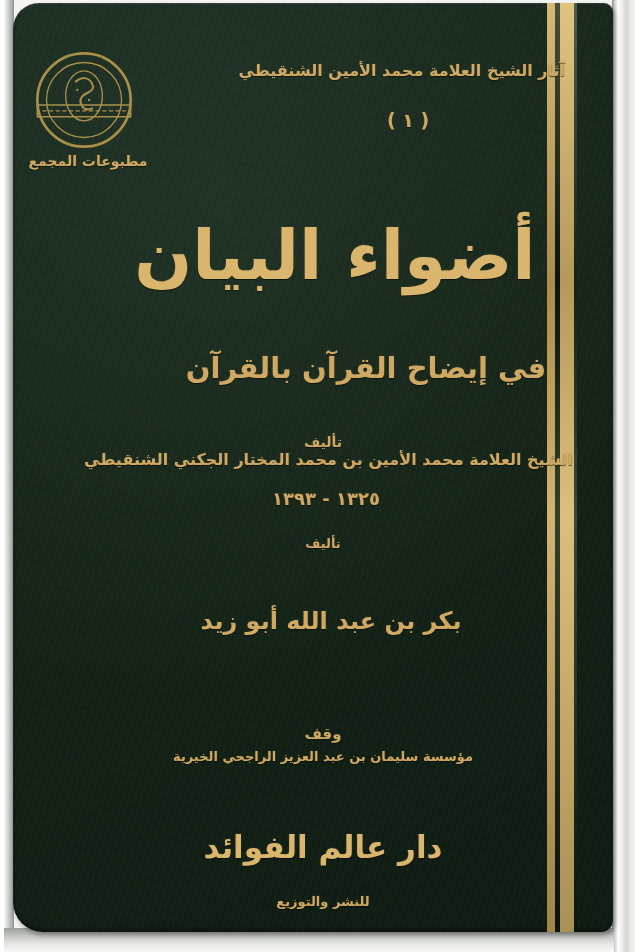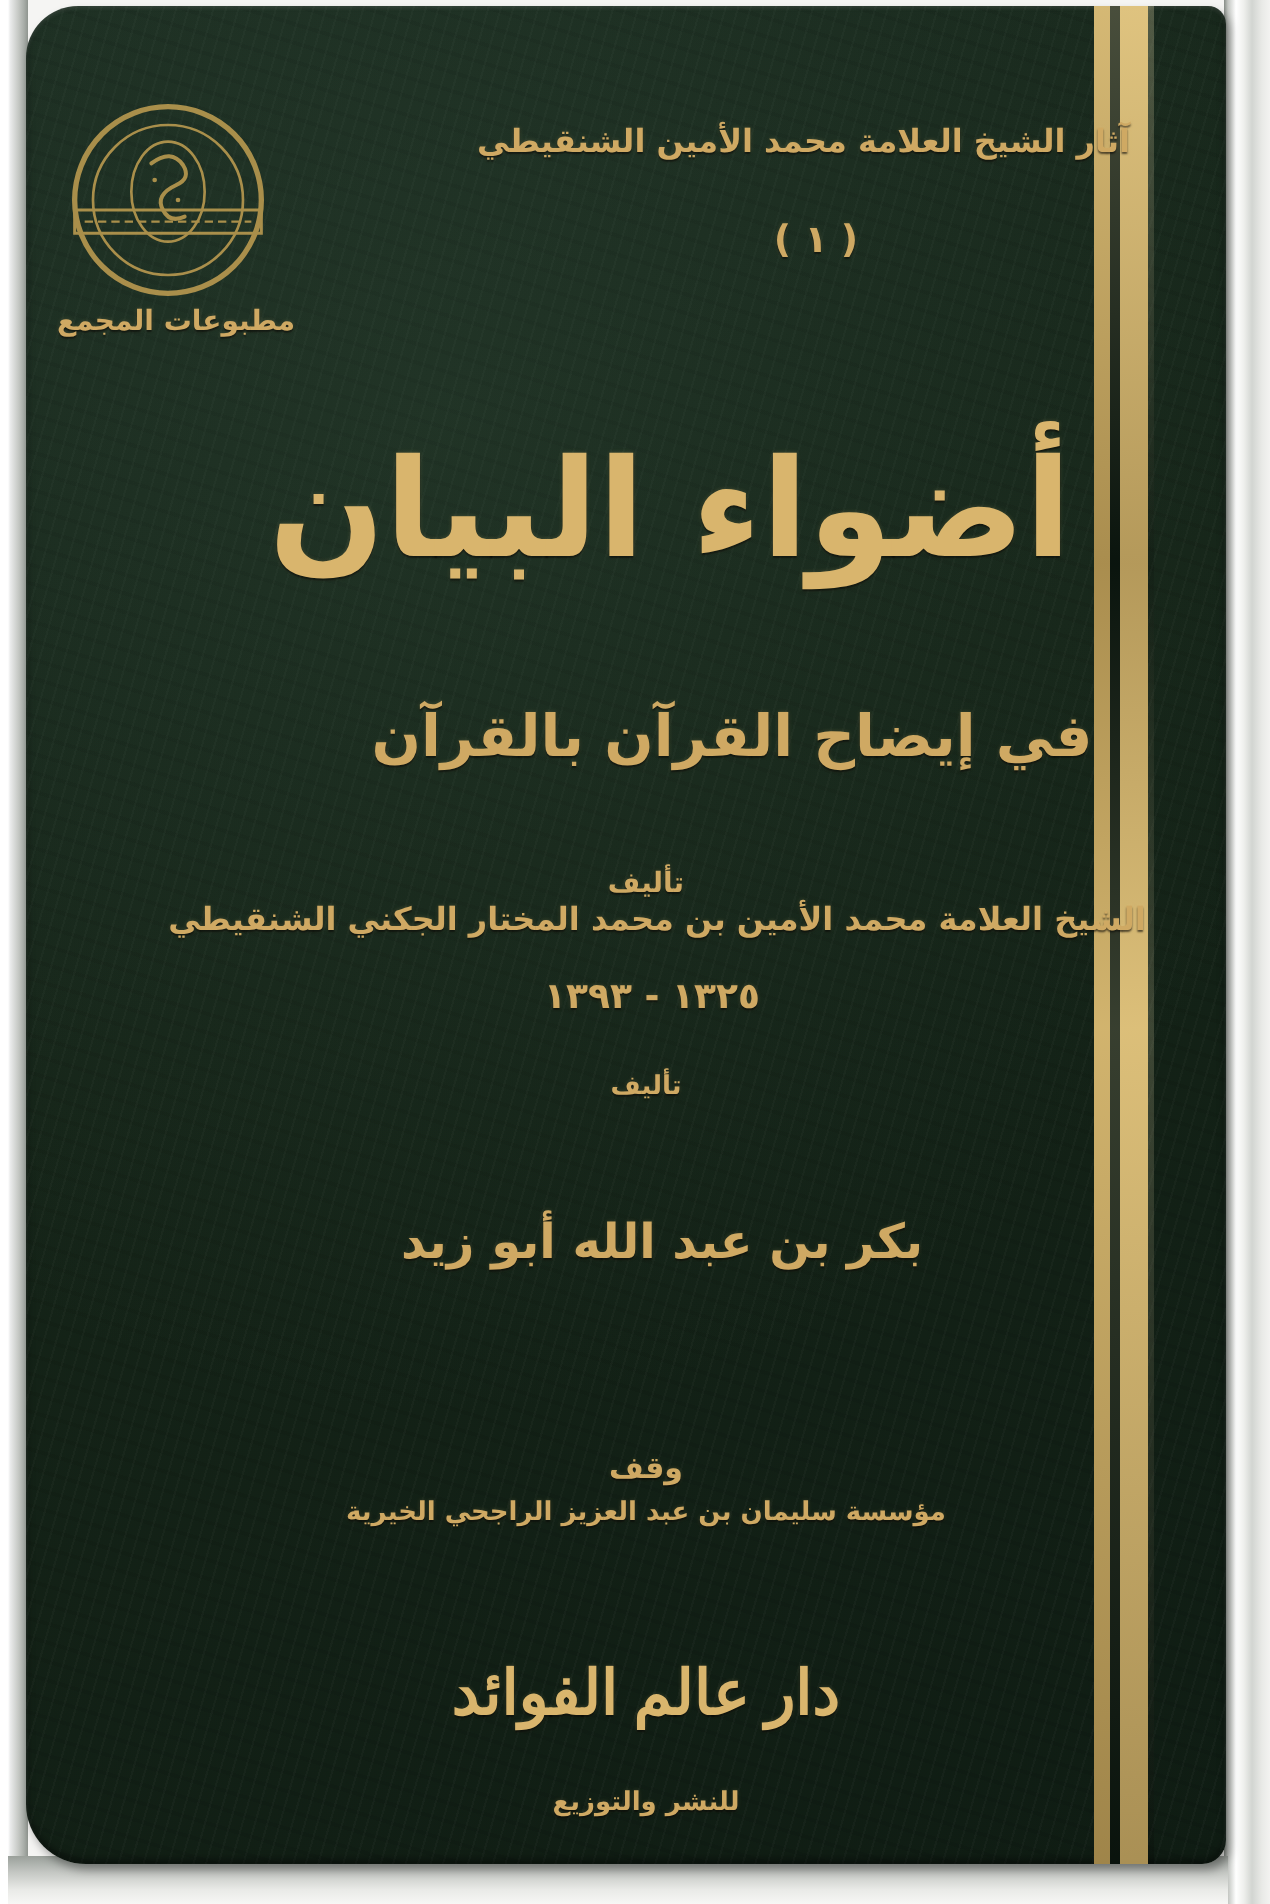--- a/index.html
+++ b/index.html
@@ -51,21 +51,21 @@
   .volume-number {top:106px;left:238px;right:48px;font-size:19px;letter-spacing:2px;}
   .main-title    {top:188px;left:80px; right:36px;font-size:68px;line-height:1.9;color:#d9b56d;}
   .subtitle      {top:342px;left:118px;right:12px;font-size:29px;line-height:1.6;}
   .byline-label  {top:431px;left:40px;right:20px;font-size:14px;}
   .author        {top:444px;left:51px;right:20px;font-size:16px;line-height:1.6;}
   .author-dates  {top:485px;left:40px;right:14px;font-size:18px;}
   .supervision-label{top:533px;left:40px;right:20px;font-size:13px;}
   .supervisor    {top:550px;left:40px;right:4px;font-size:24px;line-height:1.7;margin-top:48px;}
   .waqf-label    {top:722px;left:40px;right:20px;font-size:15px;}
   .waqf-owner    {top:744px;left:40px;right:20px;font-size:13px;line-height:1.6;}
-  .publisher     {top:818px;left:40px;right:20px;font-size:31px;line-height:1.7;color:#d9b56d;font-family:Liberation Serif, serif;}
+  .publisher     {top:818px;left:40px;right:20px;font-size:31px;line-height:1.7;color:#d9b56d;}
   .publisher-tagline{top:891px;left:40px;right:20px;font-size:13px;text-align:center;}
   
   .seal{position:absolute;left:21px;top:47px;width:100px;height:100px;opacity:0.92;}
   .seal-caption{top:150px;left:2px;width:146px;font-size:14px;}
 </style>
 </head>
 <body>
 
 <div class="left-edge"></div>
 <div class="right-edge"></div>

